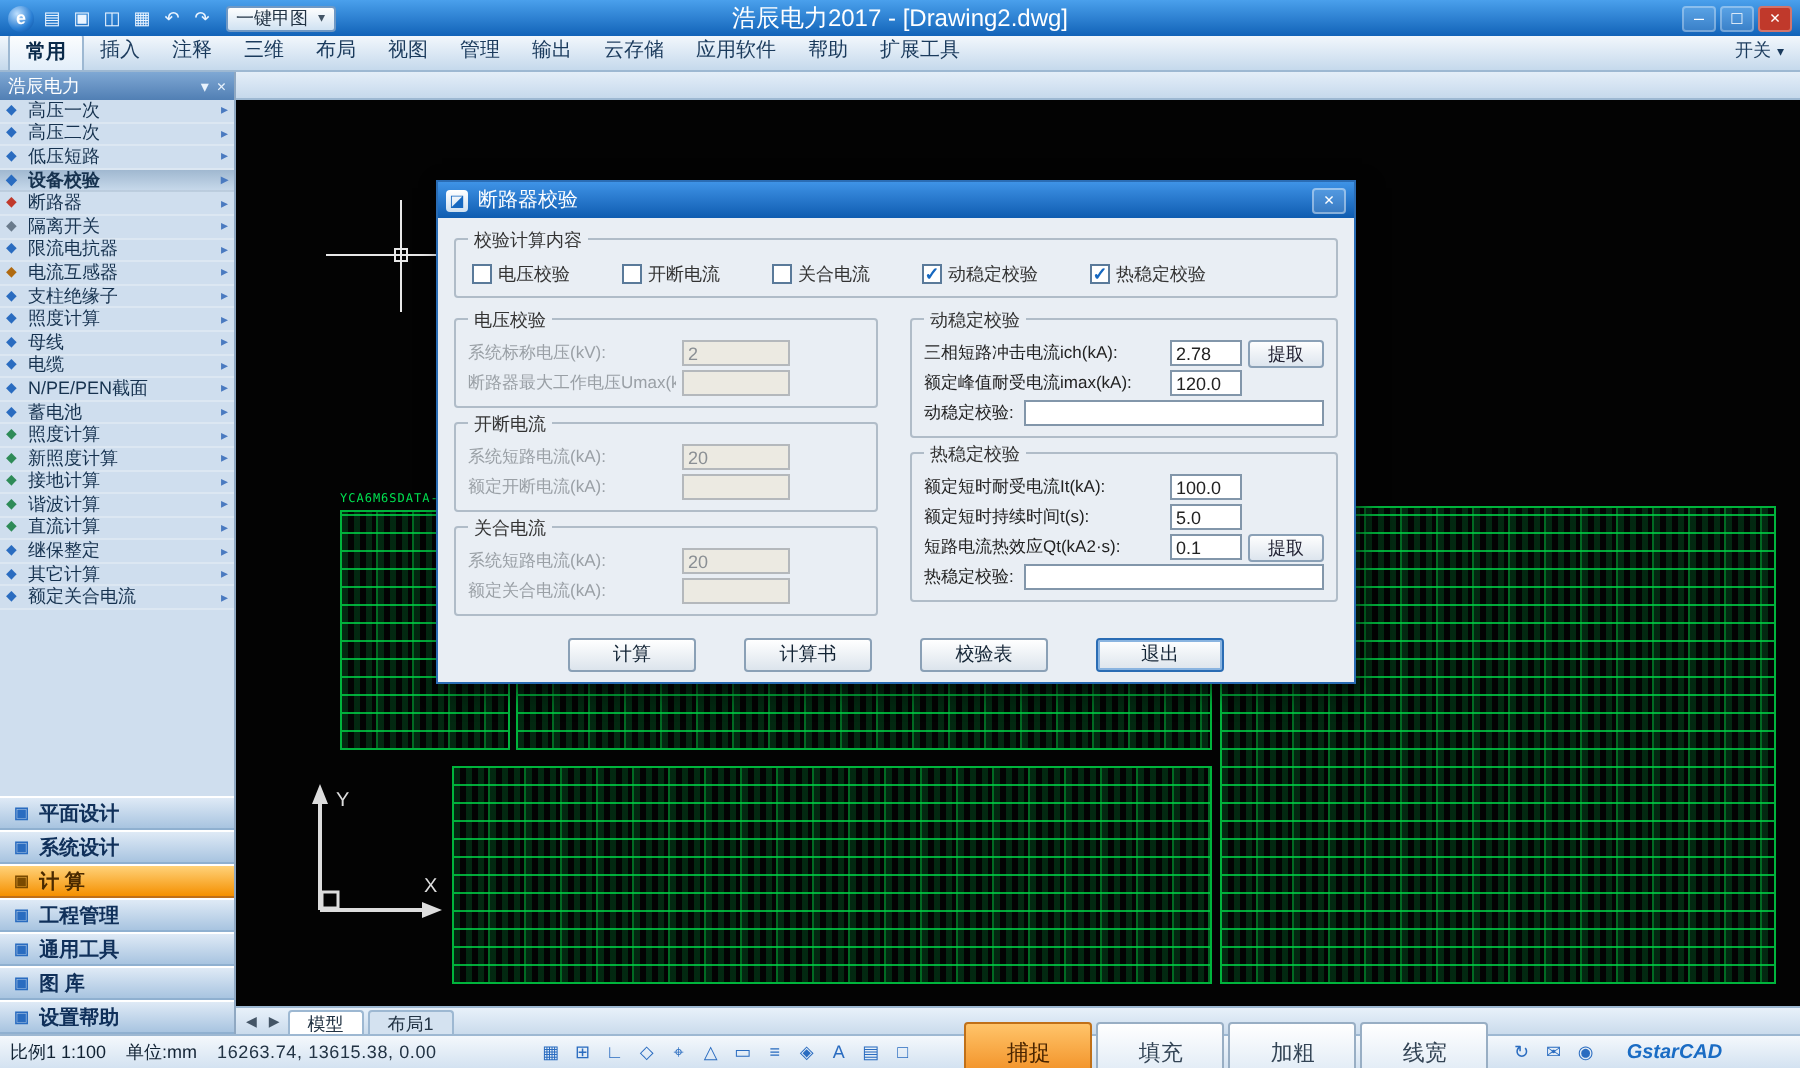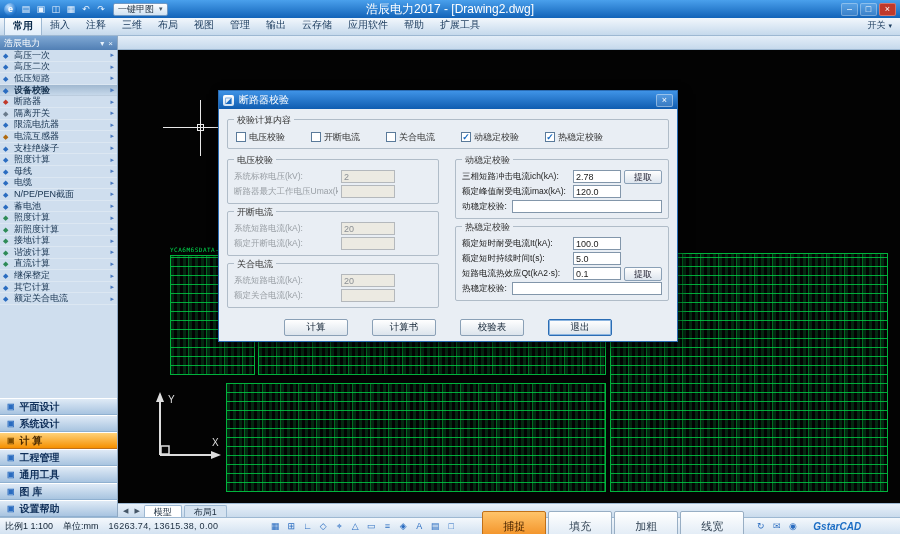--- a/index.html
+++ b/index.html
@@ -86,21 +86,21 @@
   .cols{display:flex;gap:16px}
   .col-l{width:212px;flex:none}
   .col-r{flex:1}
   .grow{display:flex;align-items:center;height:15px;gap:3px}
   .glabel{font-size:8.5px;color:#222;white-space:nowrap;overflow:hidden}
   .glabel.dis{color:#9aa0a6}
   .group-l .glabel{width:104px;flex:none}
   .group-r .glabel{flex:1}
   .ginput{height:13px;width:54px;border:1px solid #8296aa;background:#fff;font-size:9px;padding:0 2px;font-family:inherit;color:#222;flex:none}
   .ginput.dis{background:#eceae2;color:#8a8f94;border-color:#b4b8bc}
-  .group-r .ginput{width:48px}
+  .group-r .ginput{width:36px}
   .group-r .ginput.wide{width:150px}
   .gspacer{width:38px;flex:none}
   .gbtn{width:38px;height:14px;font-size:9px;border:1px solid #8aa0b6;border-radius:2px;background:linear-gradient(#fefefe,#dde5ee);color:#223;flex:none;font-family:inherit}
   .dlg-btns{position:absolute;left:0;right:0;bottom:5px;display:flex;justify-content:center;gap:24px}
   .dbtn{width:64px;height:17px;font-size:9.5px;border:1px solid #8aa0b6;border-radius:2px;background:linear-gradient(#fff,#dce4ec);color:#123;font-family:inherit}
   .dbtn.focused{border-color:#2a6cb4;box-shadow:inset 0 0 0 1px #8ab4e0}
 
   
   .statusbar{position:absolute;left:0;bottom:0;right:0;height:17px;background:linear-gradient(#f4f8fc,#d3e2f1);border-top:1px solid #9db8d2;display:flex;align-items:center;font-size:9px;color:#123;padding:0 5px;gap:10px;z-index:30}
   .sb-coords{color:#234;letter-spacing:.3px}

